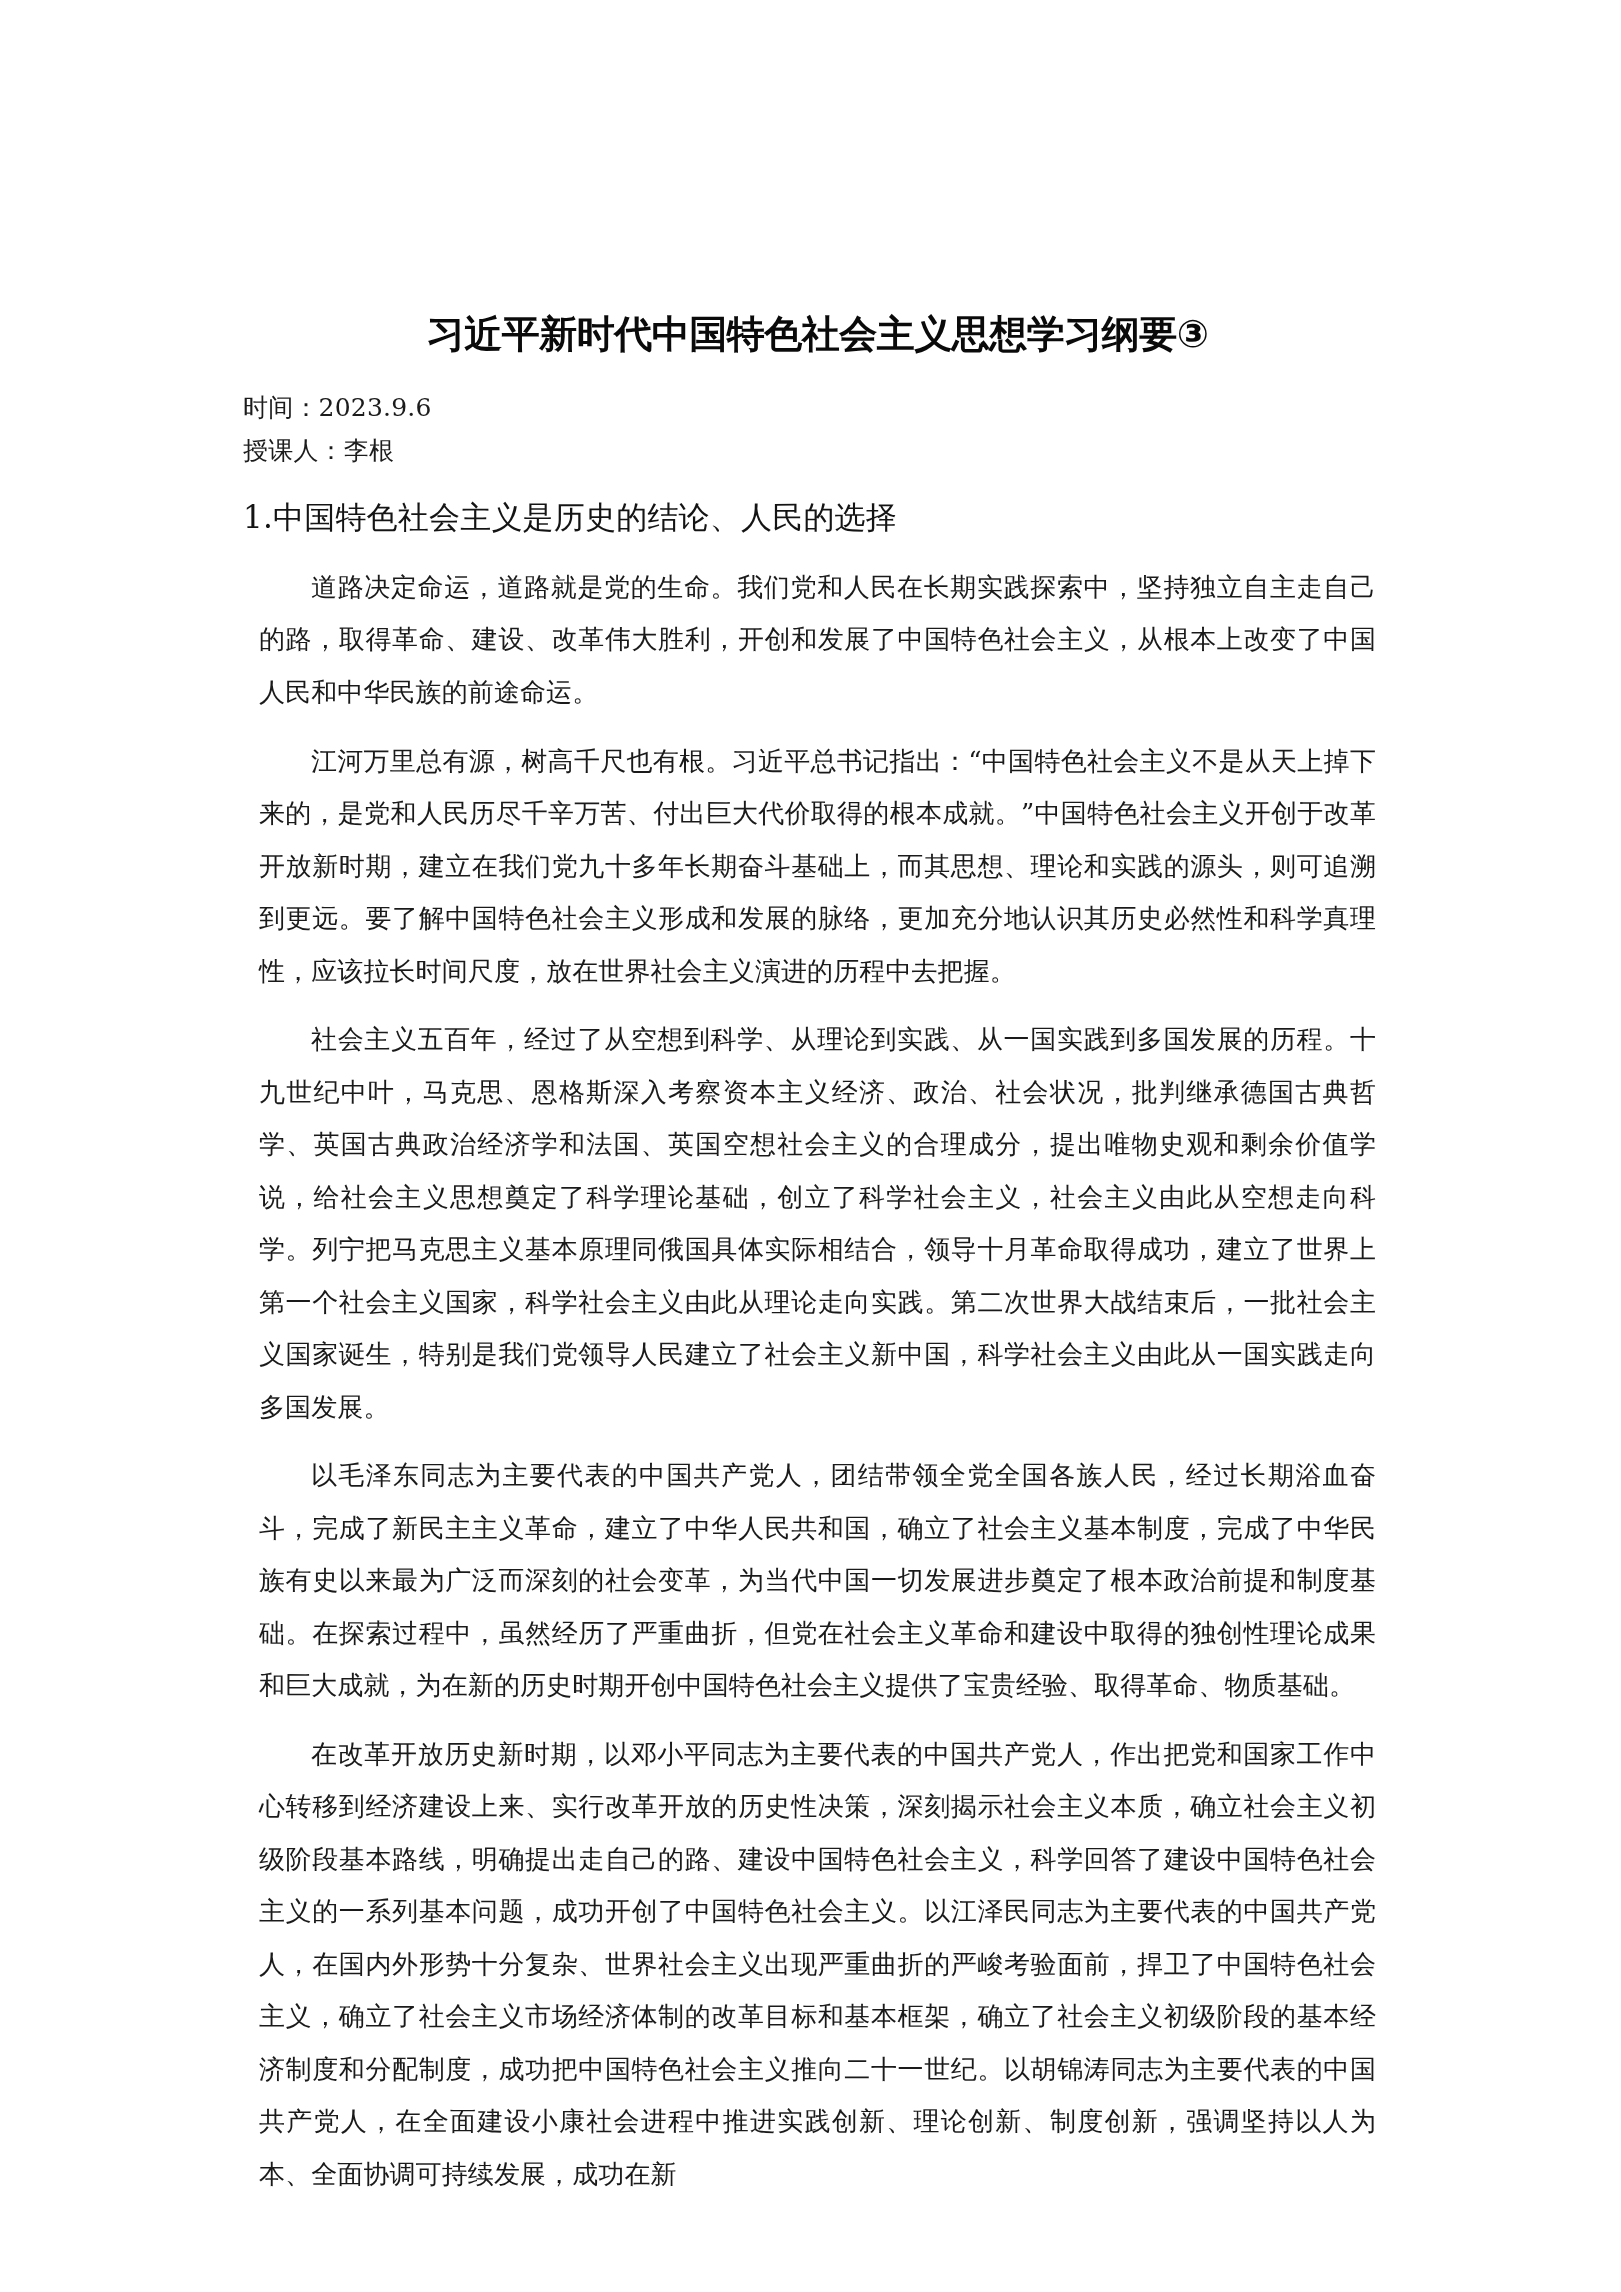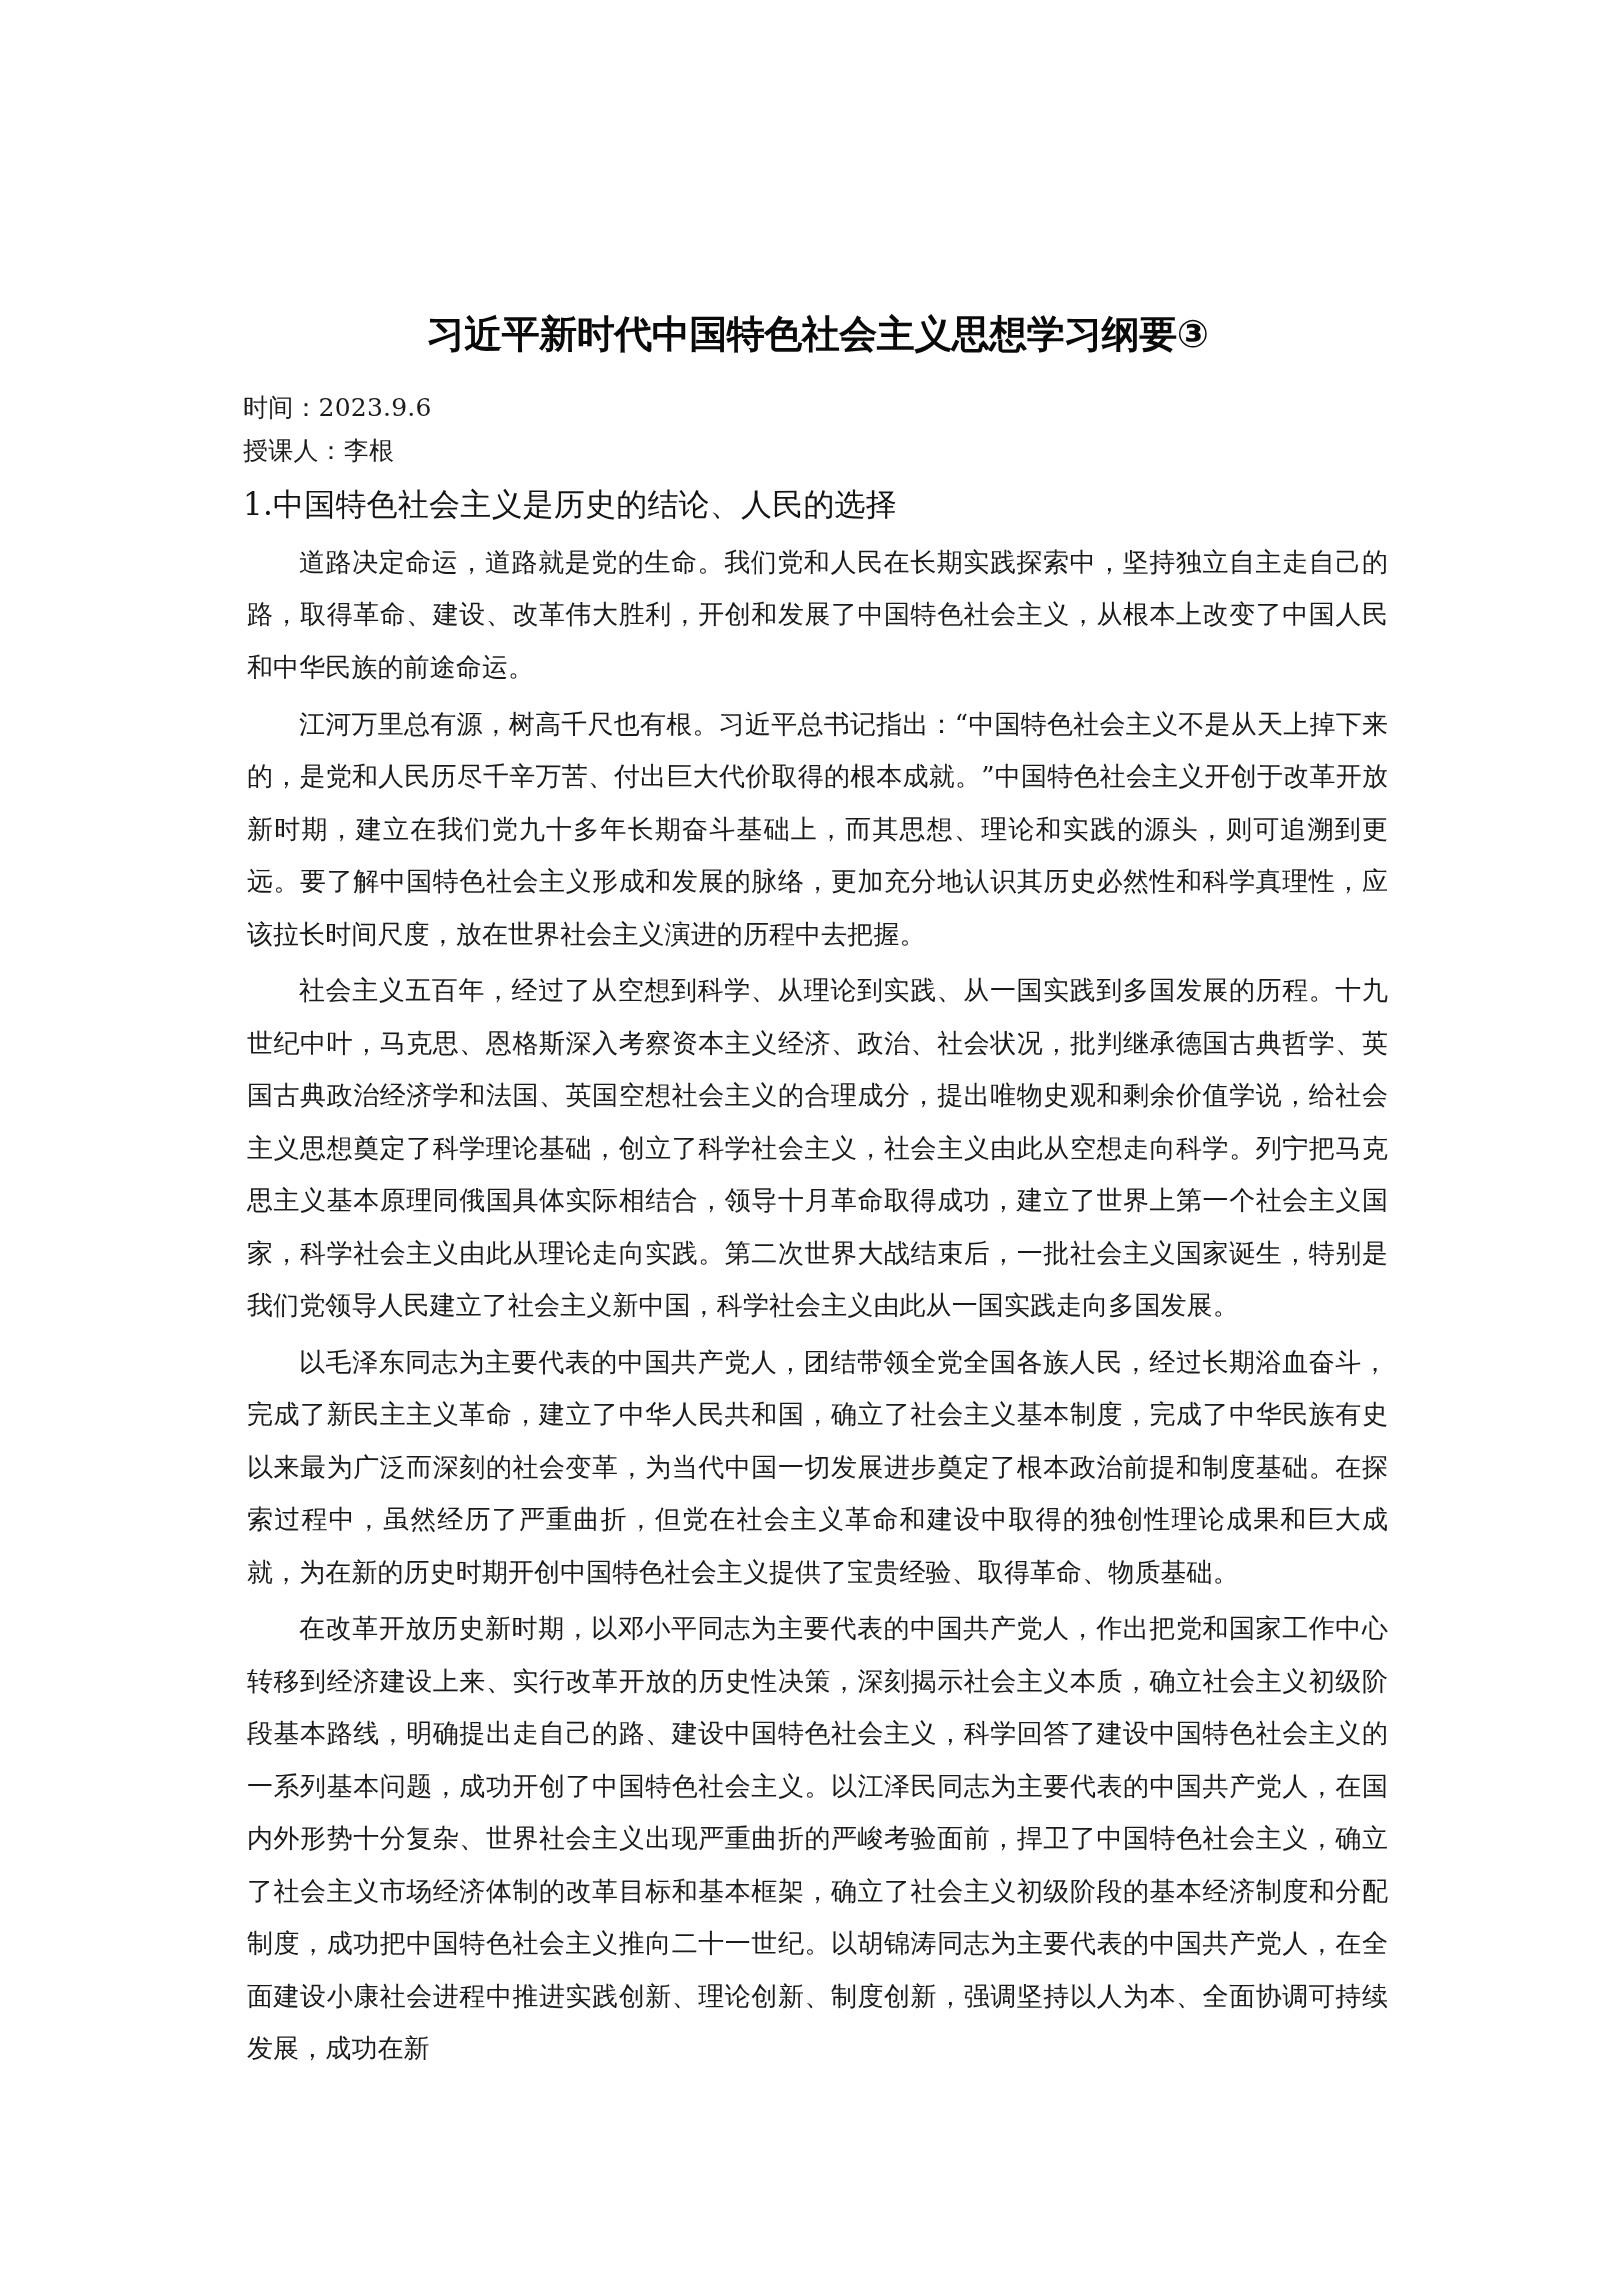--- a/index.html
+++ b/index.html
@@ -40,21 +40,21 @@
     line-height: 1.18;
     text-align: center;
     letter-spacing: -0.5px;
     color: #0a0a0a;
     margin: 0 0 29px 0;
     white-space: nowrap;
     transform: scaleX(1.0);
   }
 
   .meta-block {
-    margin: 0 0 6px 0;
+    margin: 0 0 19px 0;
   }
   .meta-line {
     font-size: 25px;
     line-height: 1.73;
     letter-spacing: 0.2px;
     color: #1c1c1c;
     white-space: nowrap;
   }
 
   .section-heading {
@@ -66,21 +66,21 @@
   }
 
   .para {
     font-size: 26px;
     line-height: 2.02;
     text-align: justify;
     text-justify: inter-ideograph;
     text-indent: 2em;
     letter-spacing: 0.1px;
     color: #1a1a1a;
-    margin: 4px;
+    margin: 16px;
     word-break: break-all;
   }
   .para:last-child {
     text-align: justify;
   }
 </style>
 </head>
 <body>
 
 <div class="page">

